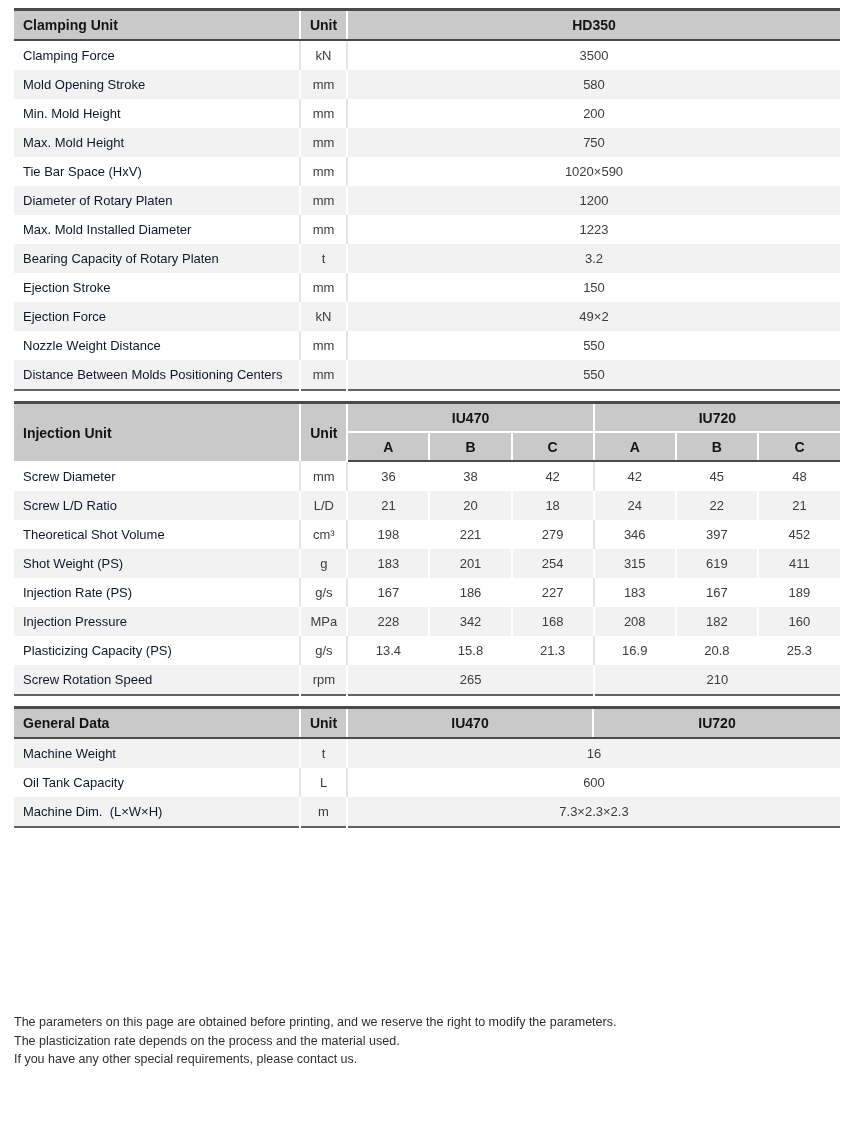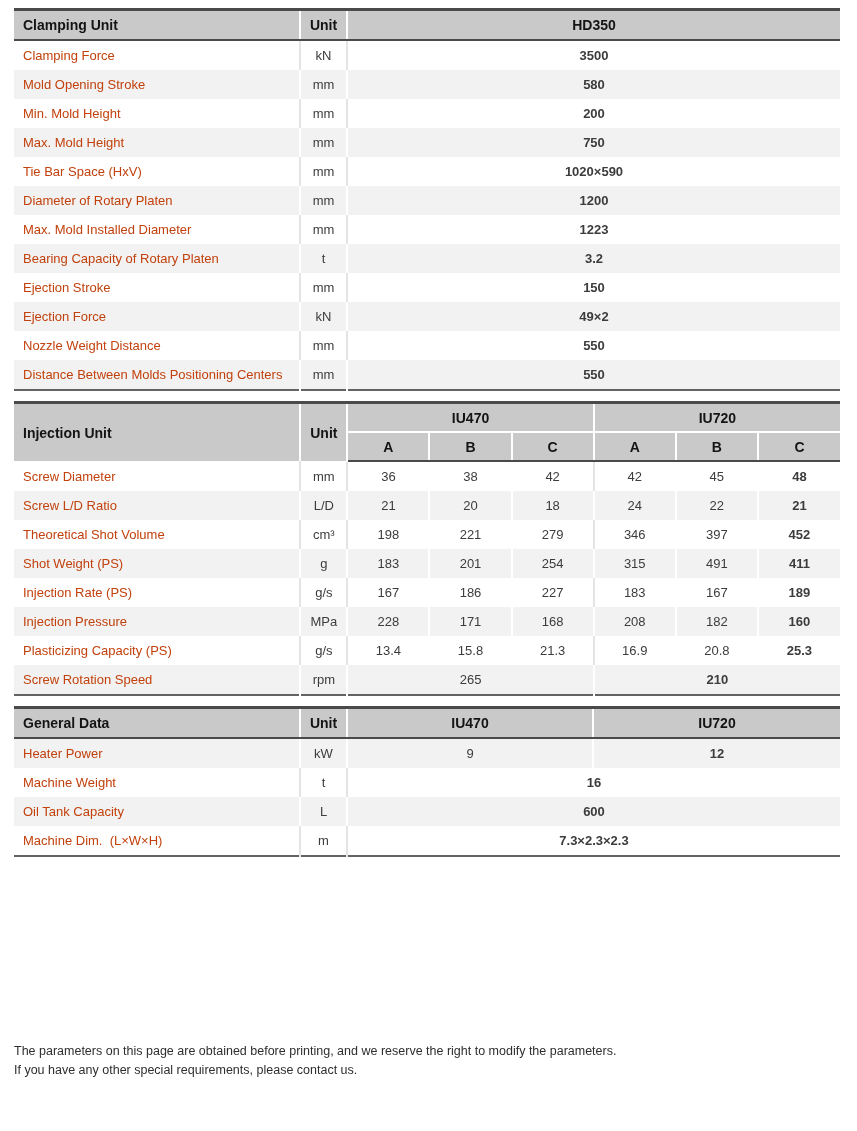--- a/index.html
+++ b/index.html
@@ -37,22 +37,22 @@
 
   table.spec td{
     font-size:13px;
     color:#3c3c3c;
     height:29px;
     padding:0;
     text-align:center;
     border-right:2px solid #ffffff;
     background:#ffffff;
   }
-  table.spec td:last-child{border-right:none;font-weight:bold;}
-  table.spec td.lbl{ text-align:left; padding-left:9px; color:#c2410c; }
+  table.spec td:last-child{border-right:none;}
+  table.spec td.lbl{ text-align:left; padding-left:9px; color:#0f172a; }
 
   
   table.even-shade tbody tr:nth-child(even) td{background:#f2f2f2;}
   table.odd-shade  tbody tr:nth-child(odd)  td{background:#f2f2f2;}
 
   
   table.even-shade tbody tr:nth-child(odd)  td.gd{border-right-color:#e4e4e4;}
   table.odd-shade  tbody tr:nth-child(even) td.gd{border-right-color:#e4e4e4;}
 
   .footer{margin-top:185px;}
@@ -202,38 +202,38 @@
           <td>397</td>
           <td>452</td>
         </tr>
       <tr>
           <td class="lbl gd">Shot Weight (PS)</td>
           <td class="gd">g</td>
           <td>183</td>
           <td>201</td>
           <td class="gd">254</td>
           <td>315</td>
-          <td>491</td>
+          <td>619</td>
           <td>411</td>
         </tr>
       <tr>
           <td class="lbl gd">Injection Rate (PS)</td>
           <td class="gd">g/s</td>
           <td>167</td>
           <td>186</td>
           <td class="gd">227</td>
           <td>183</td>
           <td>167</td>
           <td>189</td>
         </tr>
       <tr>
           <td class="lbl gd">Injection Pressure</td>
           <td class="gd">MPa</td>
           <td>228</td>
-          <td>171</td>
+          <td>342</td>
           <td class="gd">168</td>
           <td>208</td>
           <td>182</td>
           <td>160</td>
         </tr>
       <tr>
           <td class="lbl gd">Plasticizing Capacity (PS)</td>
           <td class="gd">g/s</td>
           <td>13.4</td>
           <td>15.8</td>
@@ -261,41 +261,36 @@
     <thead>
       <tr>
         <th class="title gd">General Data</th>
         <th class="gd">Unit</th>
         <th class="gd">IU470</th>
         <th>IU720</th>
       </tr>
     </thead>
     <tbody>
       <tr>
-          <td class="lbl gd">Heater Power</td>
-          <td class="gd">kW</td>
-          <td class="gd">9</td>
-          <td>12</td>
-        </tr>
-      <tr>
           <td class="lbl gd">Machine Weight</td>
           <td class="gd">t</td>
           <td colspan="2">16</td>
         </tr>
       <tr>
           <td class="lbl gd">Oil Tank Capacity</td>
           <td class="gd">L</td>
           <td colspan="2">600</td>
         </tr>
       <tr>
           <td class="lbl gd">Machine Dim.&nbsp; (L×W×H)</td>
           <td class="gd">m</td>
           <td colspan="2">7.3×2.3×2.3</td>
         </tr>
     </tbody>
   </table>
 
   <div class="footer">
     <div>The parameters on this page are obtained before printing, and we reserve the right to modify the parameters.</div>
+    <div>The plasticization rate depends on the process and the material used.</div>
     <div>If you have any other special requirements, please contact us.</div>
   </div>
 
 </div>
 
 </body></html>

